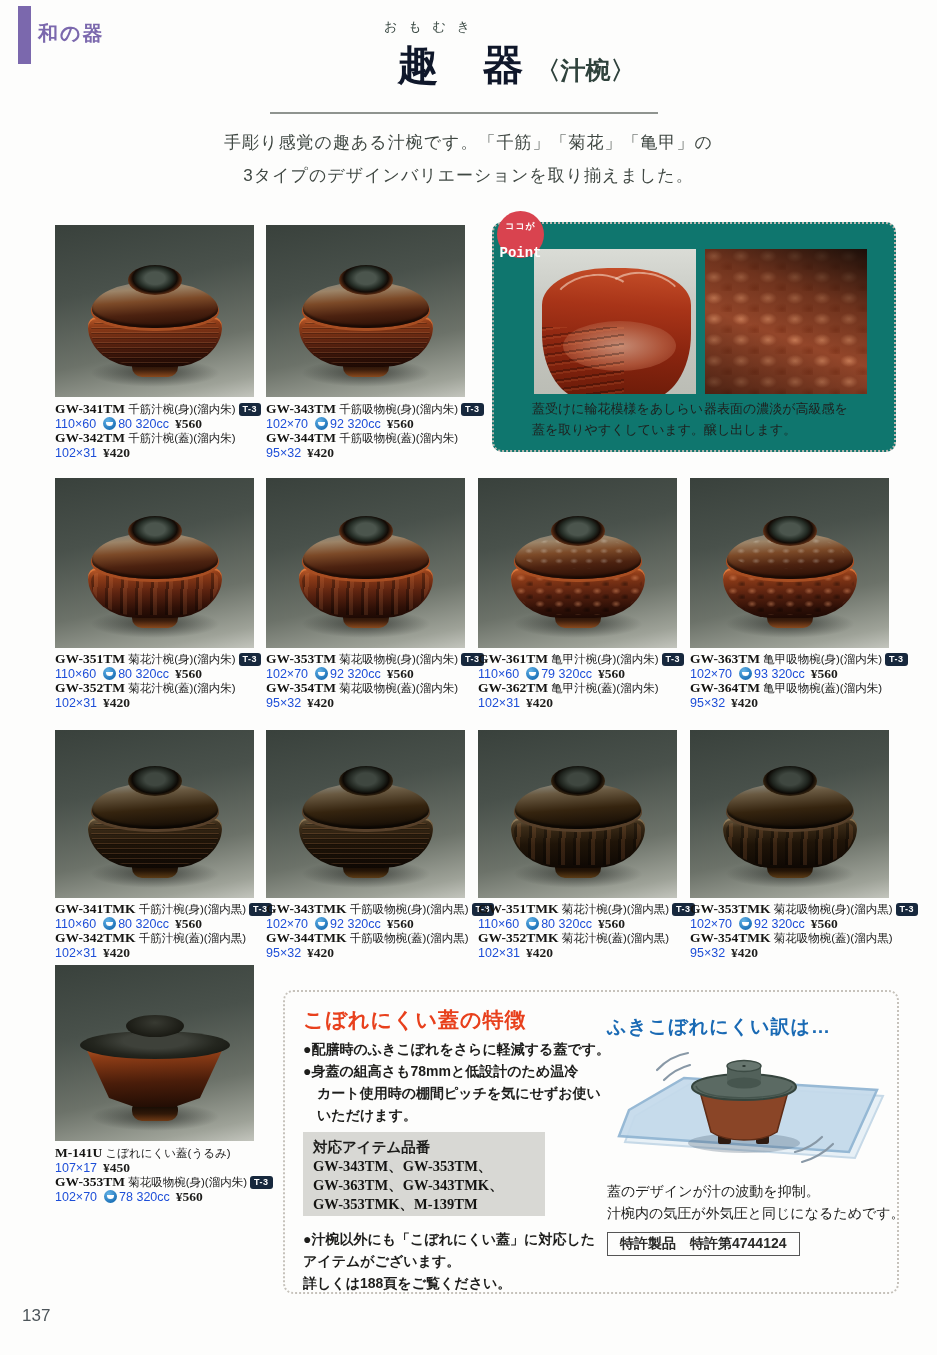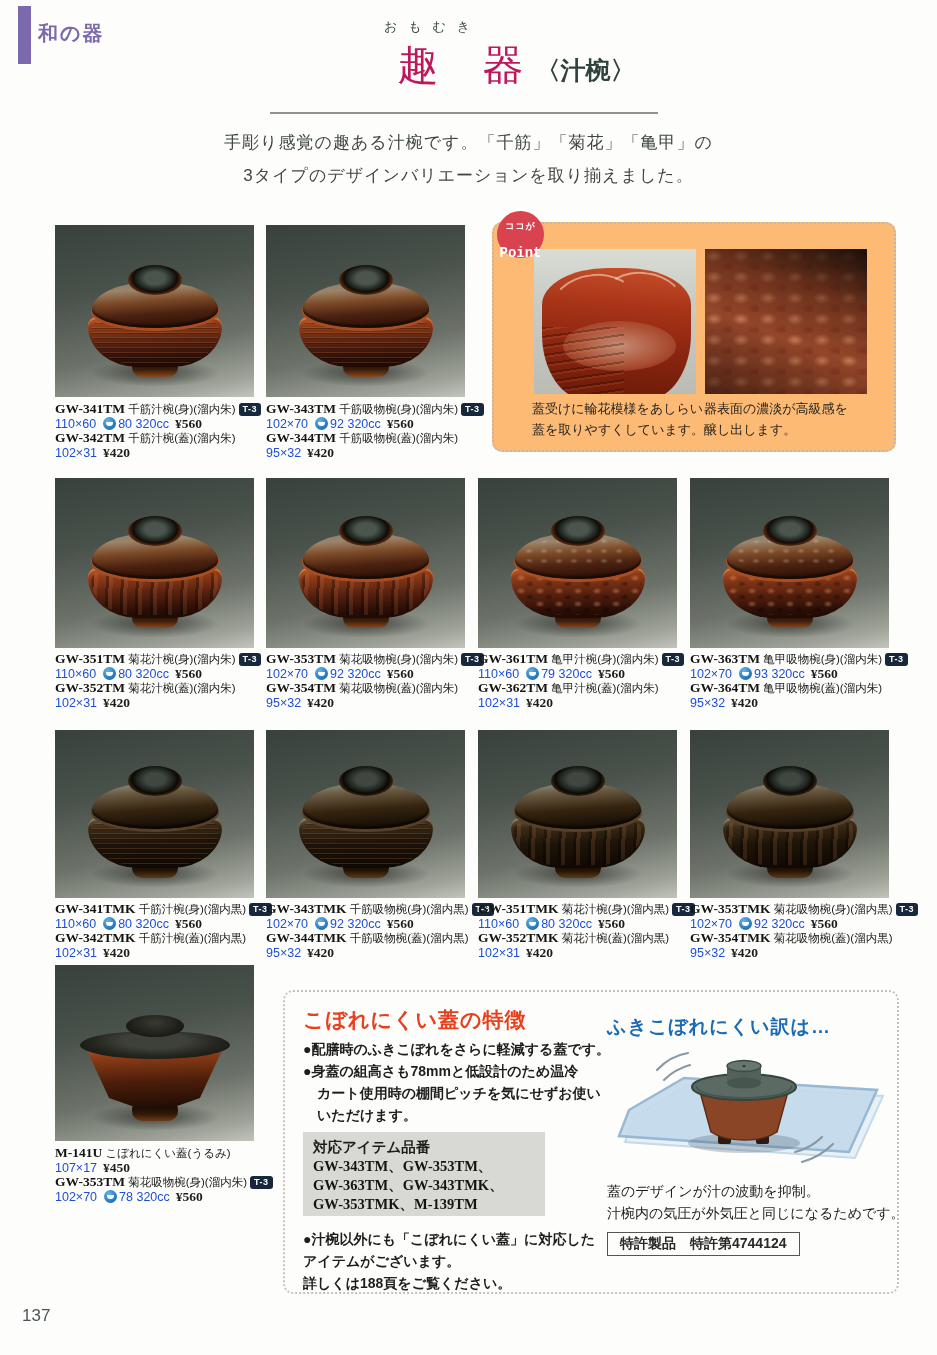--- a/index.html
+++ b/index.html
@@ -4,21 +4,21 @@
 <style>
   html,body{margin:0;padding:0;background:#ffffff;}
   #page{position:relative;width:937px;height:1355px;margin:0 auto;background:#fdfdfc;
         font-family:"Liberation Sans","DejaVu Sans",sans-serif;color:#222;overflow:hidden;}
 
   
   .cat-bar{position:absolute;left:18px;top:6px;width:13px;height:58px;background:#7b68ad;}
   .cat-label{position:absolute;left:38px;top:20px;font-size:20px;font-weight:bold;color:#7b68ad;letter-spacing:2px;}
   .title-wrap{position:absolute;left:0;top:18px;width:937px;text-align:center;padding-left:48px;}
   .furigana{font-size:13px;color:#394842;letter-spacing:11px;margin-left:-168px;margin-bottom:2px;}
-  .main-title{font-size:41px;font-weight:normal;color:#be185d;letter-spacing:2px;}
+  .main-title{font-size:41px;font-weight:bold;color:#0f172a;letter-spacing:2px;}
   .main-title .gap{display:inline-block;width:42px;}
   .sub-title{font-size:25px;font-weight:bold;color:#2f423c;margin-left:10px;}
   .title-rule{position:absolute;left:270px;top:112px;width:388px;height:2px;background:#8f948f;}
   .desc{position:absolute;left:0;top:126px;width:937px;text-align:center;color:#3f4742;font-size:17px;line-height:33px;letter-spacing:1px;}
 
   
   .photo{position:absolute;overflow:hidden;
          background:linear-gradient(168deg,#39413c 0%,#49514b 35%,#6c7269 68%,#9ea298 90%,#c3c5bd 100%);}
   .b-shadow{position:absolute;bottom:10px;left:50%;transform:translateX(-50%);width:130px;height:28px;
             background:radial-gradient(ellipse,rgba(8,10,8,.55) 0%,rgba(8,10,8,0) 70%);}
@@ -71,21 +71,21 @@
   .t3{display:inline-block;background:#17283d;color:#fff;font-weight:bold;font-size:9px;line-height:13px;
       padding:0 4px;border-radius:3px;margin-left:3px;vertical-align:1px;letter-spacing:.5px;}
   .specs{font-size:12.5px;}
   .spec{font-size:12.5px;color:#1d4ed8;}
   .price{font-family:"Liberation Serif","DejaVu Serif",serif;font-weight:bold;font-size:13.5px;margin-left:6px;}
   .dicon{display:inline-block;width:13px;height:13px;border-radius:50%;margin:0 2px 0 7px;vertical-align:-2px;position:relative;
          background:radial-gradient(circle at 36% 30%,#64b4e8,#1d72b8 72%);}
   .dicon::after{content:'';position:absolute;left:3px;top:5px;width:7px;height:4px;border-radius:0 0 6px 6px;background:#fff;}
 
   
-  .point-box{position:absolute;left:492px;top:222px;width:400px;height:226px;border:2px dotted #bcb8b1;border-radius:10px;background:#fdba74;}
+  .point-box{position:absolute;left:492px;top:222px;width:400px;height:226px;border:2px dotted #bcb8b1;border-radius:10px;background:#0f766e;}
   .point-badge{position:absolute;left:3px;top:-13px;width:47px;height:47px;border-radius:50%;background:#d9434f;
                color:#fff;text-align:center;z-index:5;}
   .point-badge .pb1{font-size:9px;font-weight:bold;margin-top:9px;letter-spacing:1px;}
   .point-badge .pb2{font-size:14px;font-weight:bold;margin-top:12px;font-family:Liberation Mono, monospace;}
   .pphoto{position:absolute;top:25px;width:162px;height:145px;overflow:hidden;}
   .ppl{left:40px;background:linear-gradient(180deg,#dadcd6 0%,#c9cbc5 35%,#bbbdb5 100%);}
   .pbowl{position:absolute;left:5%;right:3%;top:13%;bottom:-4%;border-radius:44% 44% 30% 30%/28% 28% 50% 50%;overflow:hidden;
          background:linear-gradient(184deg,#c8502a 0%,#a83418 30%,#8c2610 58%,#681a08 100%);}
   .pbowl .liquid{position:absolute;left:14%;right:10%;top:40%;height:38%;border-radius:50%;opacity:.85;
          background:radial-gradient(ellipse at 50% 50%,#cf9d86 0%,#b25a3e 55%,rgba(150,50,25,0) 100%);}

